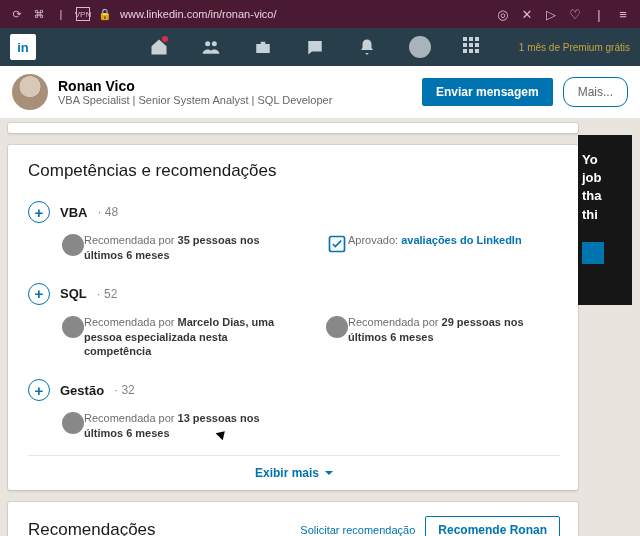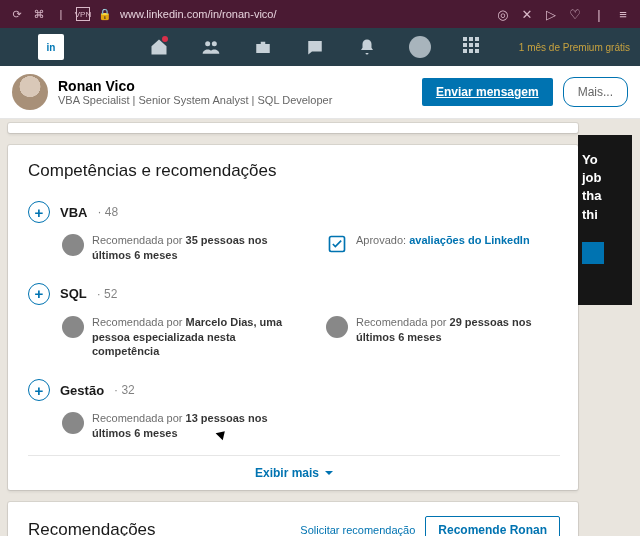--- a/index.html
+++ b/index.html
@@ -7,39 +7,39 @@
 
   
   .chrome { height: 28px; background: #4a1a33; display: flex; align-items: center; padding: 0 10px; color: #d9b8c8; font-size: 11px; gap: 10px; }
   .chrome .url-box { display: flex; align-items: center; gap: 8px; flex: 1; }
   .chrome .url-text { color: #e6d2dc; }
   .chrome .right-icons { display: flex; gap: 10px; margin-left: auto; font-size: 13px; }
   .chrome .ci { width: 14px; height: 14px; display: inline-flex; align-items: center; justify-content: center; }
 
   
   .nav { height: 38px; background: #283e4a; display: flex; align-items: center; padding: 0 10px; gap: 10px; position: relative; }
-  .nav .logo { width: 26px; height: 26px; background: #fff; color: #0077b5; font-weight: 700; font-size: 10px; display: flex; align-items: center; justify-content: center; border-radius: 2px; margin-left: 28px; }
+  .nav .logo { width: 26px; height: 26px; background: #fff; color: #0077b5; font-weight: 700; font-size: 13px; display: flex; align-items: center; justify-content: center; border-radius: 2px; }
   .nav .search { width: 196px; height: 26px; background: #e1e9ee; border: none; padding: 0 8px 0 26px; font-size: 12px; color: #666; border-radius: 1px; }
   .nav .search-wrap { position: relative; }
   .nav .search-wrap::before { content: ""; position: absolute; left: 7px; top: 6px; width: 10px; height: 10px; border: 2px solid #666; border-radius: 50%; }
   .nav .search-wrap::after { content: ""; position: absolute; left: 16px; top: 16px; width: 5px; height: 2px; background: #666; transform: rotate(45deg); }
   .nav .nav-icons { display: flex; gap: 32px; margin-left: auto; align-items: center; }
   .nav .nav-icon { width: 20px; height: 20px; color: #c7d1d8; display: flex; align-items: center; justify-content: center; }
   .nav .avatar-small { width: 22px; height: 22px; border-radius: 50%; background: #a8b4bc; }
   .nav .apps { width: 20px; height: 20px; display: grid; grid-template-columns: repeat(3,4px); grid-template-rows: repeat(3,4px); gap: 2px; }
   .nav .apps span { background: #c7d1d8; width: 4px; height: 4px; }
   .nav .premium { color: #c7a23f; font-size: 10px; margin-left: 4px; }
 
   
   .profile-bar { background: #fff; padding: 8px 12px; display: flex; align-items: center; gap: 10px; border-bottom: 1px solid #e6e6e6; }
   .profile-bar .pb-avatar { width: 36px; height: 36px; border-radius: 50%; background: #ccc; background-image: radial-gradient(circle at 50% 35%, #d9c8b8 35%, #a89078 36%); }
   .profile-bar .pb-text { flex: 1; }
   .profile-bar .pb-name { font-size: 14px; font-weight: 600; color: #000; }
   .profile-bar .pb-head { font-size: 11px; color: #666; }
-  .profile-bar .btn-primary { background: #0073b1; color: #fff; border: none; padding: 7px 14px; font-size: 12px; font-weight: 600; border-radius: 2px; cursor: pointer; text-decoration: underline; }
+  .profile-bar .btn-primary { background: #0073b1; color: #fff; border: none; padding: 7px 14px; font-size: 12px; font-weight: 600; border-radius: 2px; cursor: pointer; }
   .profile-bar .btn-ghost { background: #fff; border: 1px solid #0073b1; color: #666; padding: 7px 14px; font-size: 12px; border-radius: 11px; cursor: pointer; }
 
   
   .content { display: flex; gap: 14px; padding: 4px 12px 0 8px; }
   .main { flex: 1; display: flex; flex-direction: column; gap: 12px; }
   .card { background: #fff; border-radius: 2px; box-shadow: 0 0 0 1px rgba(0,0,0,.08),0 2px 3px rgba(0,0,0,.08); }
   .card-stub { height: 10px; }
   .aside { width: 36px; position: relative; }
   .aside-ad { position: absolute; right: -4px; top: 12px; width: 54px; height: 170px; background: #161616; color: #fff; font-size: 13px; font-weight: 600; padding: 16px 6px 0 4px; line-height: 1.4; overflow: hidden; }
   .aside-ad .cta { margin-top: 18px; background: #0073b1; height: 22px; width: 22px; }
@@ -47,21 +47,21 @@
   .card-skills { padding: 16px 18px 0 20px; }
   .card-skills h2 { font-size: 17px; font-weight: 400; color: rgba(0,0,0,.9); margin-bottom: 14px; }
 
   .skill { padding: 6px 0 14px 0; }
   .skill-head { display: flex; align-items: center; gap: 10px; margin-bottom: 10px; }
   .add-btn { width: 22px; height: 22px; border: 1px solid #0073b1; border-radius: 50%; color: #0073b1; display: flex; align-items: center; justify-content: center; font-size: 15px; font-weight: 600; cursor: pointer; flex: none; }
   .skill-name { font-size: 13px; font-weight: 600; color: rgba(0,0,0,.9); }
   .skill-count { font-size: 12px; color: rgba(0,0,0,.5); }
 
   .skill-body { display: flex; gap: 30px; padding-left: 34px; }
-  .rec { display: flex; gap: 8px; align-items: flex-start; flex: 1; }
+  .rec { display: flex; align-items: flex-start; flex: 1; }
   .rec .mini-avatar { width: 22px; height: 22px; border-radius: 50%; background: #888; flex: none; margin-top: 1px; }
   .rec .mini-icon { width: 22px; height: 22px; flex: none; display: flex; align-items: center; justify-content: center; }
   .rec-text { font-size: 11px; color: rgba(0,0,0,.6); line-height: 1.35; max-width: 210px; }
   .rec-text b, .rec-text a { font-weight: 600; color: rgba(0,0,0,.8); }
   .rec-text .link { color: #0073b1; font-weight: 600; }
 
   .show-more { border-top: 1px solid #e6e6e6; padding: 10px 0; text-align: center; font-size: 12px; color: #0073b1; font-weight: 600; cursor: pointer; }
   .show-more::after { content: ""; display: inline-block; border: 4px solid transparent; border-top-color: #0073b1; margin-left: 6px; position: relative; top: 2px; }
 
   .card-recs { padding: 14px 18px 0 20px; }

